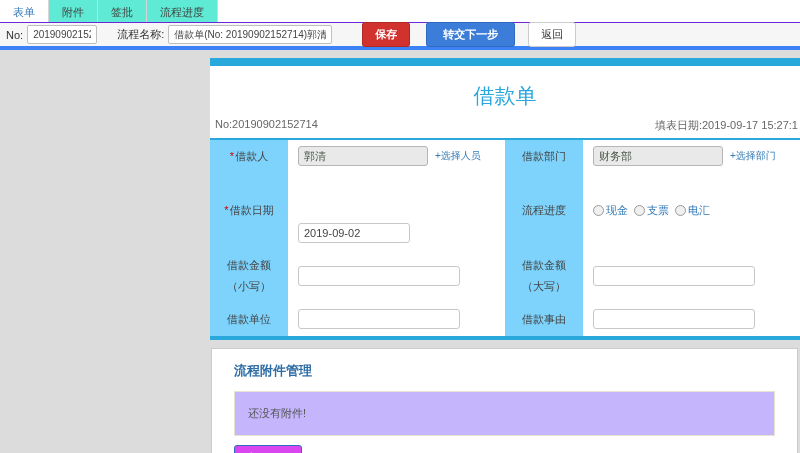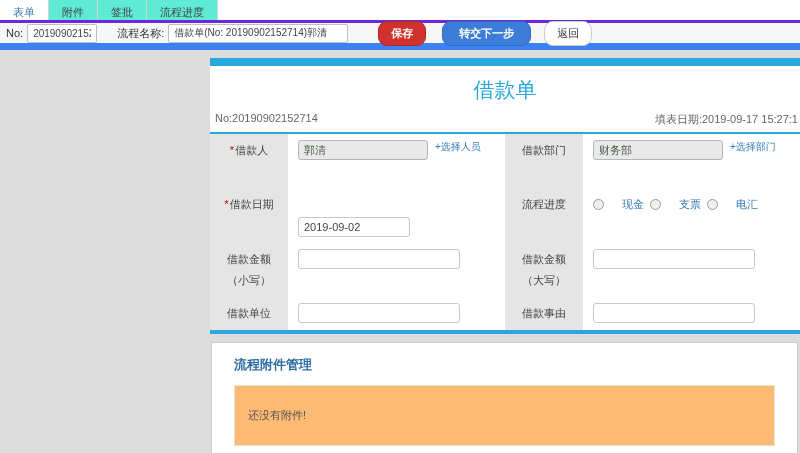--- a/index.html
+++ b/index.html
@@ -1,70 +1,70 @@
 <!DOCTYPE html>
 <html><head>
 <meta charset="utf-8">
 <style>
   * { margin:0; padding:0; box-sizing:border-box; }
   html,body { width:800px; height:453px; overflow:hidden;
     font-family:"Liberation Sans","DejaVu Sans",sans-serif; background:#dcdcdc; }
 
   
-  .tabbar { background:#fff; border-bottom:3px solid #6d28d9; height:23px; display:flex; }
+  .tabbar { background:#fff; border-bottom:1px solid #6d28d9; height:23px; display:flex; }
   .tab { padding:5px 13px; font-size:11px; color:#444; background:#5eead4;
     border-right:1px solid #d5d5d5; cursor:pointer; white-space:nowrap; }
   .tab.active { background:#fff; color:#337ab7; }
 
   
-  .toolbar { background:#f6f6f6; border-bottom:7px solid #3b82f6; height:27px;
+  .toolbar { background:#f6f6f6; border-bottom:4px solid #3b82f6; height:27px;
     display:flex; align-items:center; padding:0 6px; font-size:11px; color:#333; }
   .toolbar label { margin-right:4px; white-space:nowrap; }
   .tb-input { height:19px; border:1px solid #bfbfbf; border-radius:2px; font-size:10px;
     padding:0 5px; color:#444; background:#fff; font-family:inherit; }
   #no-input { width:70px; }
-  #name-input { width:180px; }
-  .btn { font-size:11px; border-radius:9px; padding:4px 12px; cursor:pointer;
+  #name-input { width:164px; }
+  .btn { font-size:11px; border-radius:3px; padding:4px 12px; cursor:pointer;
     border:1px solid transparent; font-family:Liberation Mono, monospace; }
   .btn-red { background:#d2322d; border-color:#ac2925; color:#fff; font-weight:bold; margin-left:30px; }
   .btn-blue { background:#3b7dd8; border-color:#2e6bbf; color:#fff; font-weight:bold; margin-left:16px; padding:4px 16px;}
   .btn-default { background:#fff; border-color:#cccccc; color:#333; margin-left:13px; }
 
   
   .content { position:absolute; top:51px; left:0; right:0; bottom:0; padding-left:210px; }
   .panel { margin-top:7px; }
   .sec-form { background:#fff; }
   .blue-top { height:8px; background:#29a8dc; }
-  .form-title { text-align:center; color:#29a8dc; font-size:21px; padding:10px 0 6px; }
+  .form-title { text-align:center; color:#29a8dc; font-size:21px; padding:16px 0 6px; }
   .subrow { display:flex; justify-content:space-between; font-size:11px; color:#666;
     padding:2px 2px 5px 5px; white-space:nowrap; overflow:hidden; }
   .blue-sep { height:2px; background:#29a8dc; }
   .blue-bottom { height:4px; background:#29a8dc; }
 
   .fgrid { display:grid; grid-template-columns:78px 1fr 78px 1fr; }
-  .flabel { background:#e5e5e5; display:flex; align-items:center; justify-content:center;
+  .flabel { background:#7dd3fc; display:flex; align-items:center; justify-content:center;
     font-size:11px; color:#444; text-align:center; padding:6px 8px; line-height:1.9; }
-  .ffield { display:flex; padding:6px 10px; font-size:11px; background:#fff; }
+  .ffield { display:flex; align-items:center; padding:6px 10px; font-size:11px; background:#fff; }
   .req { color:#cc0000; margin-right:1px; }
   .inp { height:20px; border:1px solid #c8c8c8; border-radius:3px; font-size:11px;
     padding:0 5px; color:#444; background:#fff; font-family:inherit; }
   .inp.ro { background:#e9e9e9; border-color:#b5b5b5; color:#4a5a4a; width:130px; }
   .inp.date { width:112px;margin-top:44px; }
   .inp.wide { width:162px; }
   .flink { color:#337ab7; font-size:10px; margin-left:7px; text-decoration:none; white-space:nowrap; cursor:pointer; }
-  .radio-item { display:inline-flex; align-items:center; margin-right:6px; color:#337ab7; cursor:pointer;gap:16px; }
+  .radio-item { display:inline-flex; align-items:center; margin-right:6px; color:#337ab7; cursor:pointer; }
   .radio-dot { width:11px; height:11px; border-radius:50%; border:1px solid #9a9a9a;
     background:#f0f0f0; display:inline-block; margin-right:2px; }
 
   .card { background:#fff; border:1px solid #cccccc; margin:8px 2px 0 1px; padding:13px 22px 15px; }
   .card.red { border-color:#dca7a7; margin-top:10px; height:200px; }
   .card-title-blue { color:#2e6da4; font-weight:bold; font-size:13px; }
   .card-title-red { color:#c9302c; font-weight:bold; font-size:13px; }
-  .alert-bar { margin-top:11px; background:#fdba74; border:1px solid #e7e3d0;
-    font-size:11px; color:#555; padding:22px 13px; }
+  .alert-bar { margin-top:11px; background:#c4b5fd; border:1px solid #e7e3d0;
+    font-size:11px; color:#555; padding:14px 13px; }
   .btn-upload { margin-top:9px; background:#d946ef; border:1px solid #2e6bbf; color:#fff;
     font-size:11px; font-weight:bold; padding:5px 11px; border-radius:3px; cursor:pointer; font-family:Liberation Mono, monospace;}
 </style>
 </head>
 <body>
 
 <div class="tabbar">
   <div class="tab active">表单</div>
   <div class="tab">附件</div>
   <div class="tab">签批</div>

